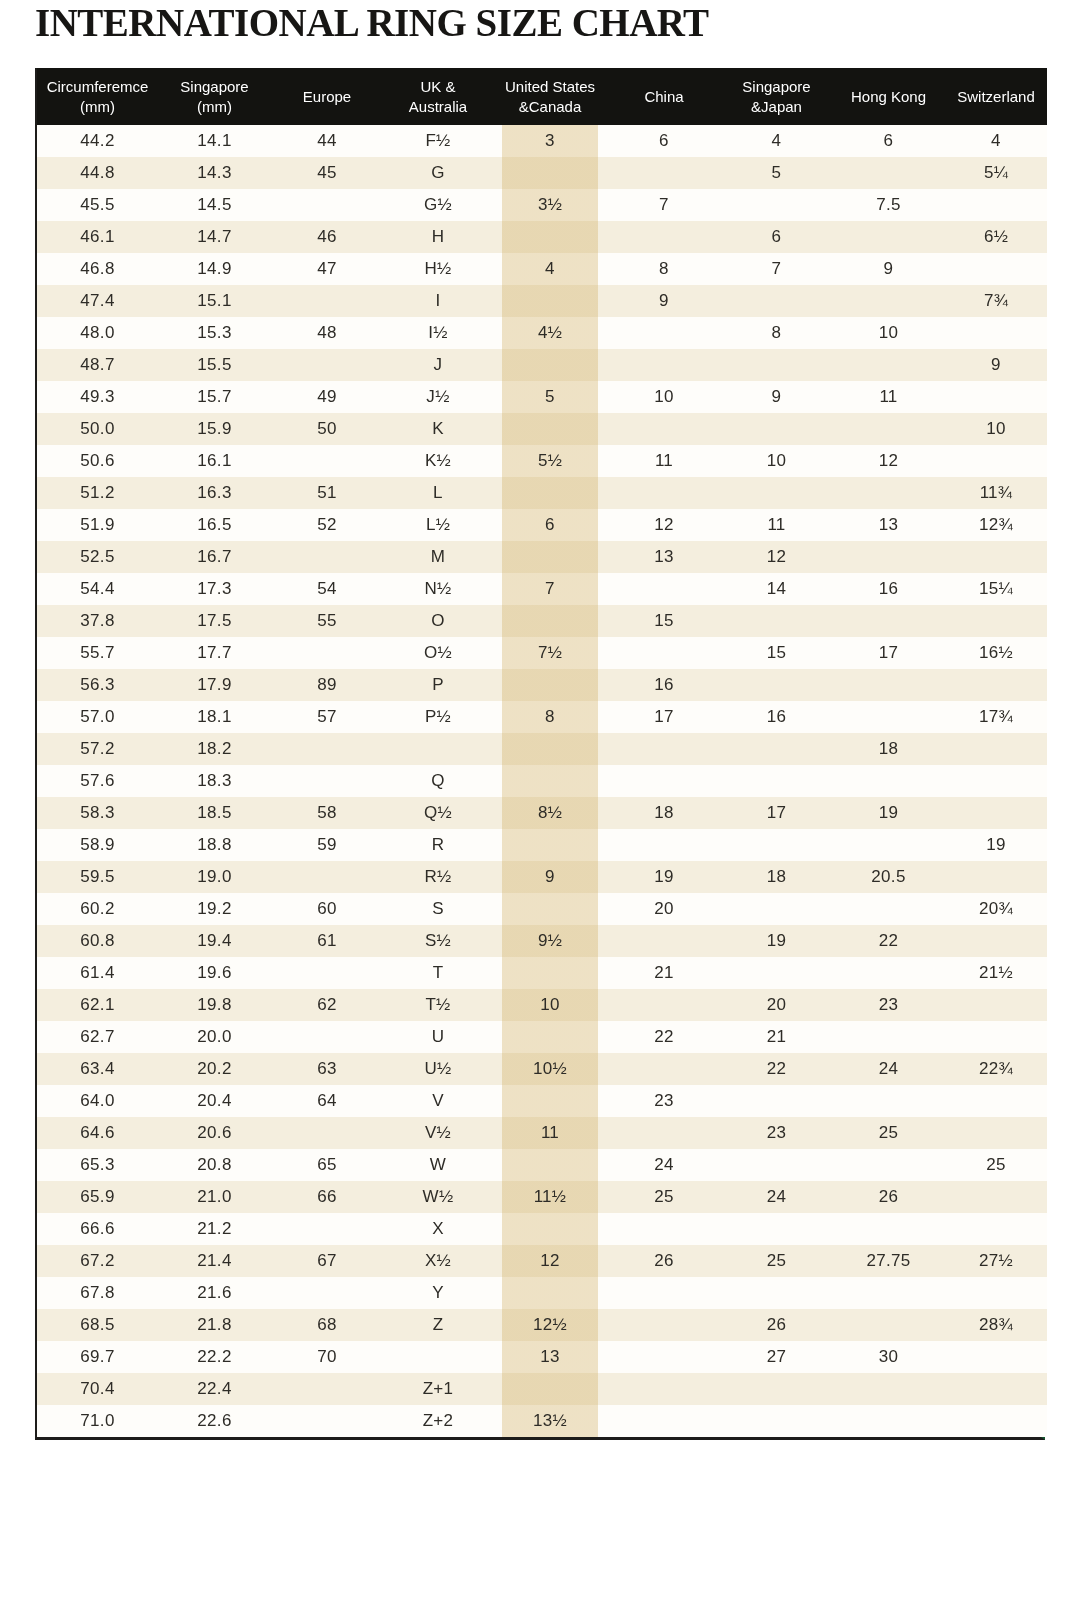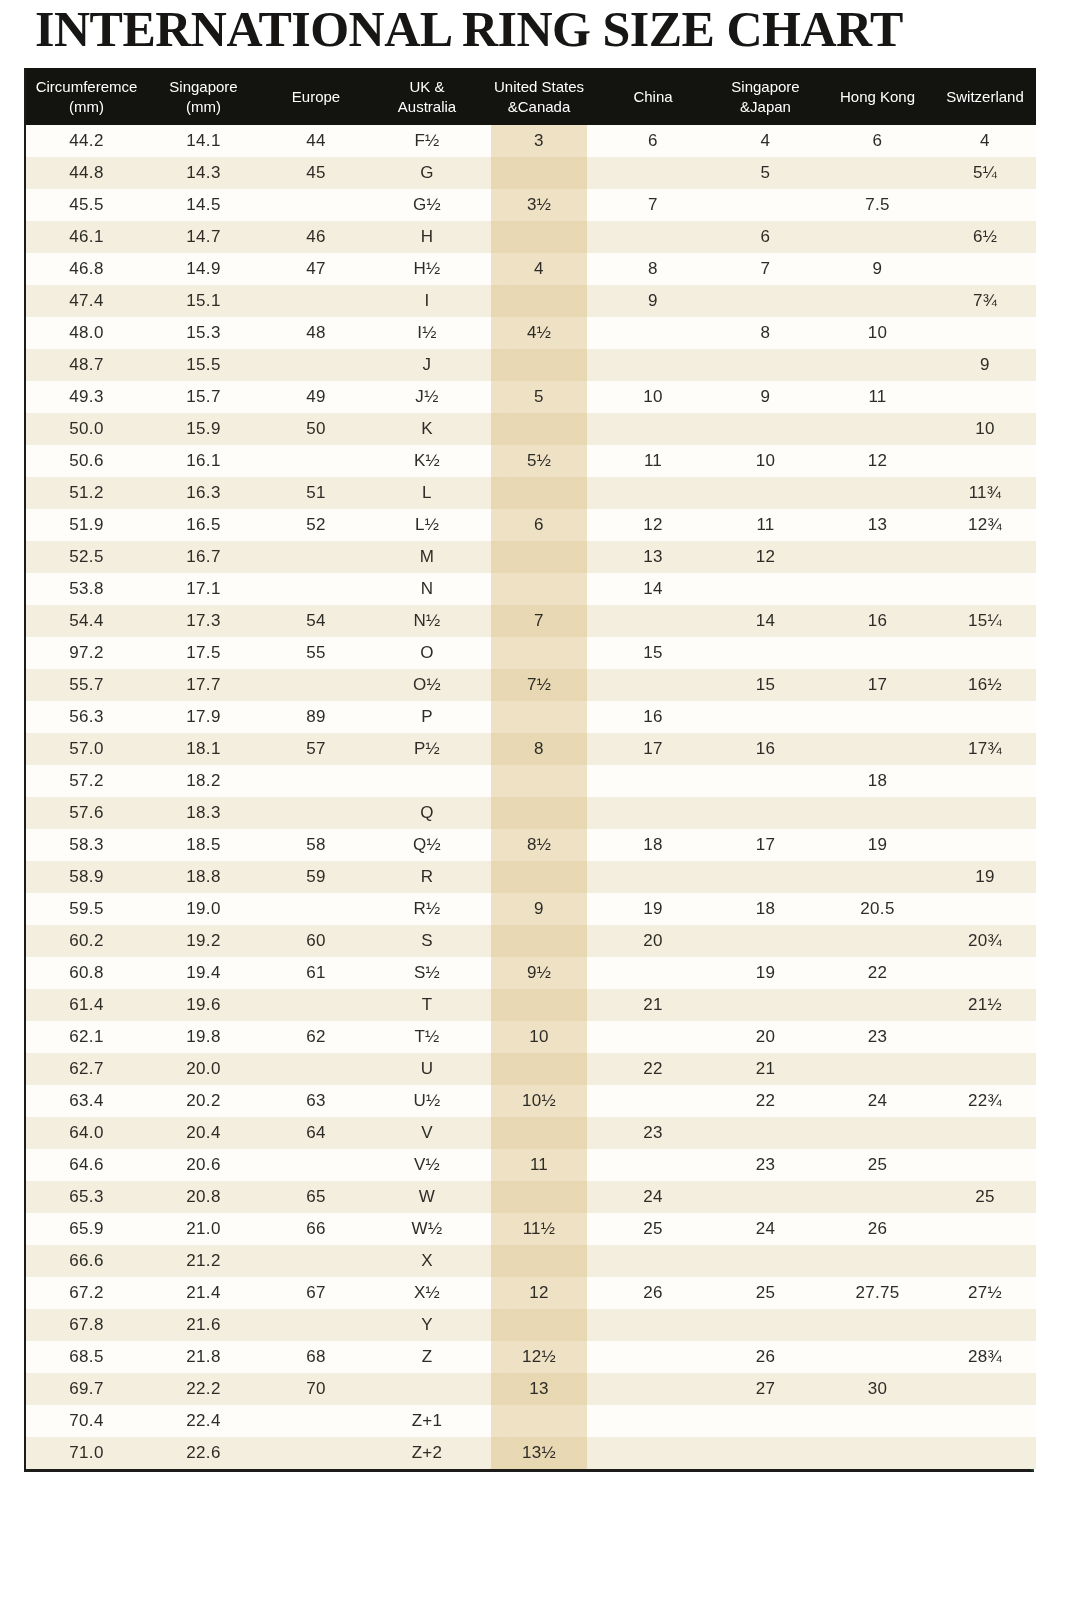--- a/index.html
+++ b/index.html
@@ -8,29 +8,29 @@
     background:#ffffff;
     font-family:"Liberation Sans", sans-serif;
     position:relative;
     overflow:hidden;
   }
   .title {
     position:absolute;
     left:35px; top:0px;
     margin:0;
     font-family:"Liberation Serif", serif;
-    font-size:50px;
+    font-size:39px;
     font-weight:700;
     letter-spacing:-0.5px;
     color:#171614;
     white-space:nowrap;
   }
   .chart {
     position:absolute;
-    left:24px; top:68px;
+    left:35px; top:68px;
     width:1010px;
     box-sizing:border-box;
     border-left:2px solid #1d1c1a;
     border-right:4px solid #14532d;
     border-bottom:3px solid #1d1c1a;
   }
   table {
     width:100%;
     border-collapse:collapse;
     table-layout:fixed;
@@ -254,43 +254,32 @@
             <td>16.7</td>
             <td></td>
             <td>M</td>
             <td class="us-col"></td>
             <td>13</td>
             <td>12</td>
             <td></td>
             <td></td>
           </tr>
           <tr>
-            <td>53.8</td>
-            <td>17.1</td>
-            <td></td>
-            <td>N</td>
-            <td class="us-col"></td>
-            <td>14</td>
-            <td></td>
-            <td></td>
-            <td></td>
-          </tr>
-          <tr>
             <td>54.4</td>
             <td>17.3</td>
             <td>54</td>
             <td>N½</td>
             <td class="us-col">7</td>
             <td></td>
             <td>14</td>
             <td>16</td>
             <td>15¼</td>
           </tr>
           <tr>
-            <td>97.2</td>
+            <td>37.8</td>
             <td>17.5</td>
             <td>55</td>
             <td>O</td>
             <td class="us-col"></td>
             <td>15</td>
             <td></td>
             <td></td>
             <td></td>
           </tr>
           <tr>

